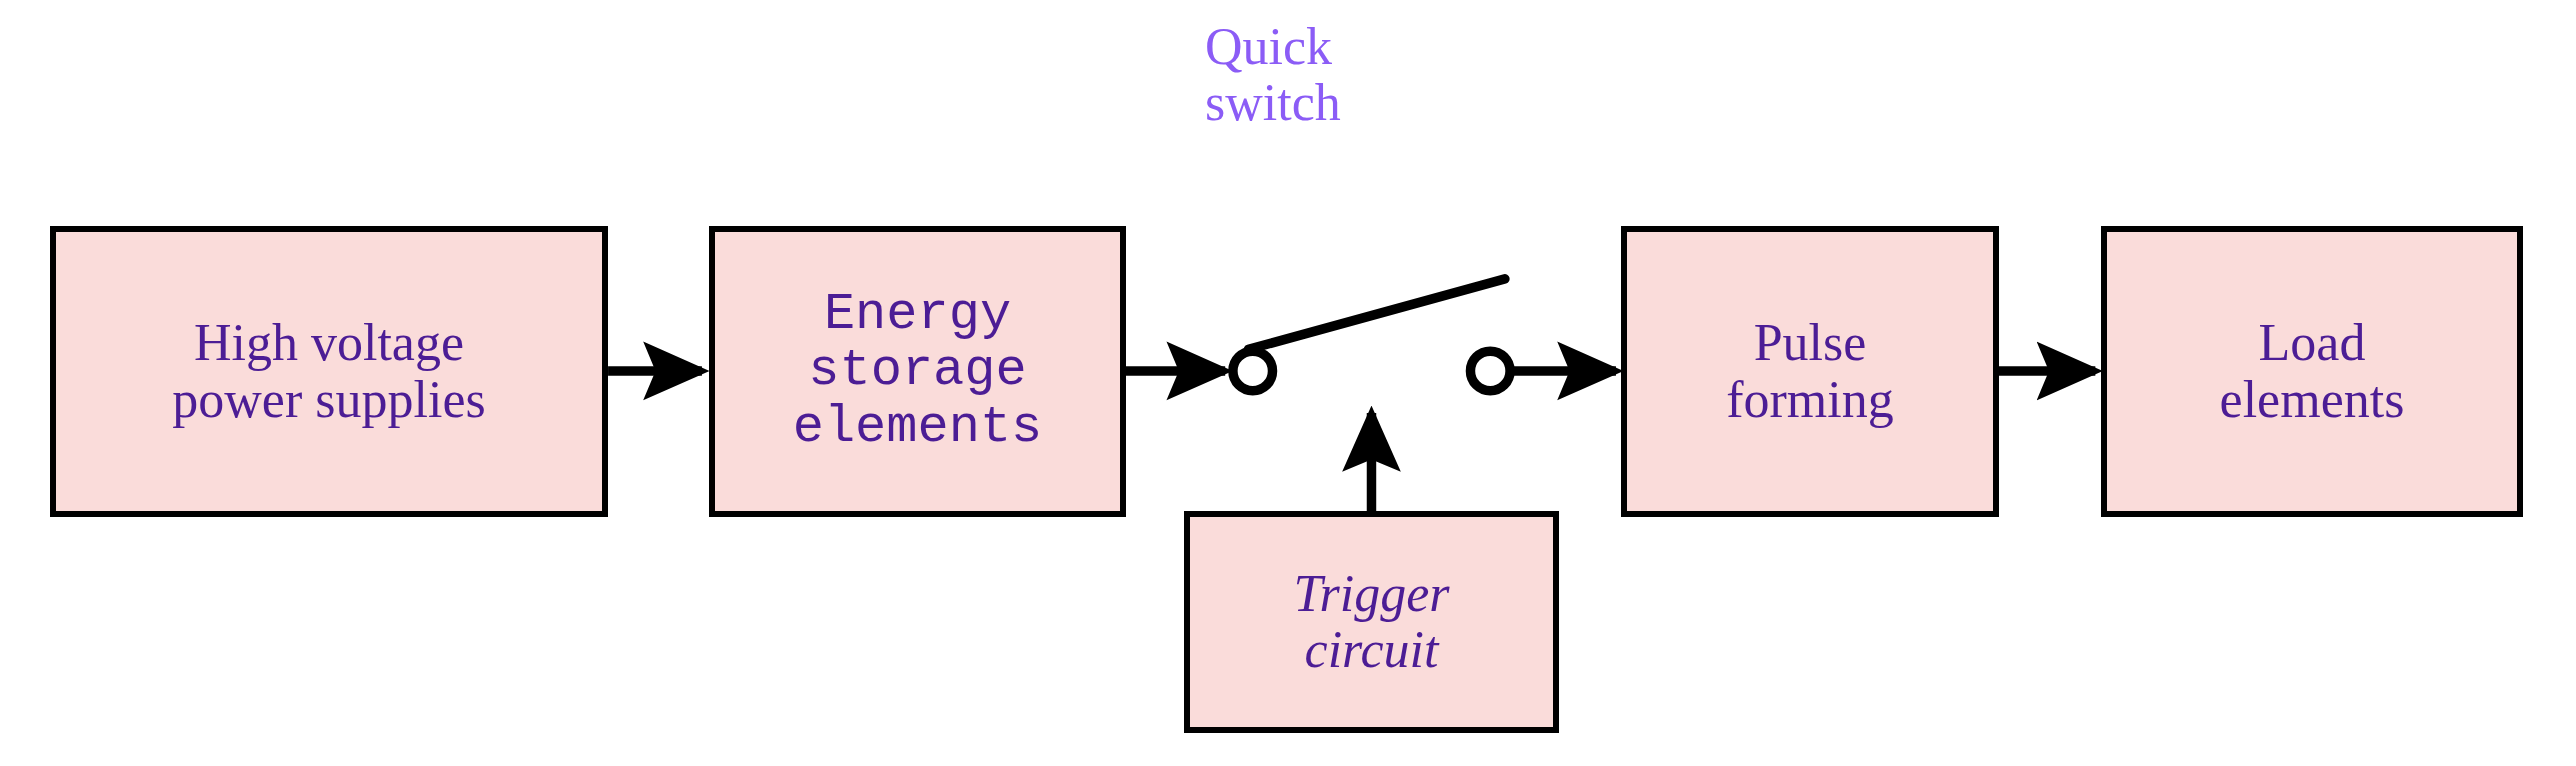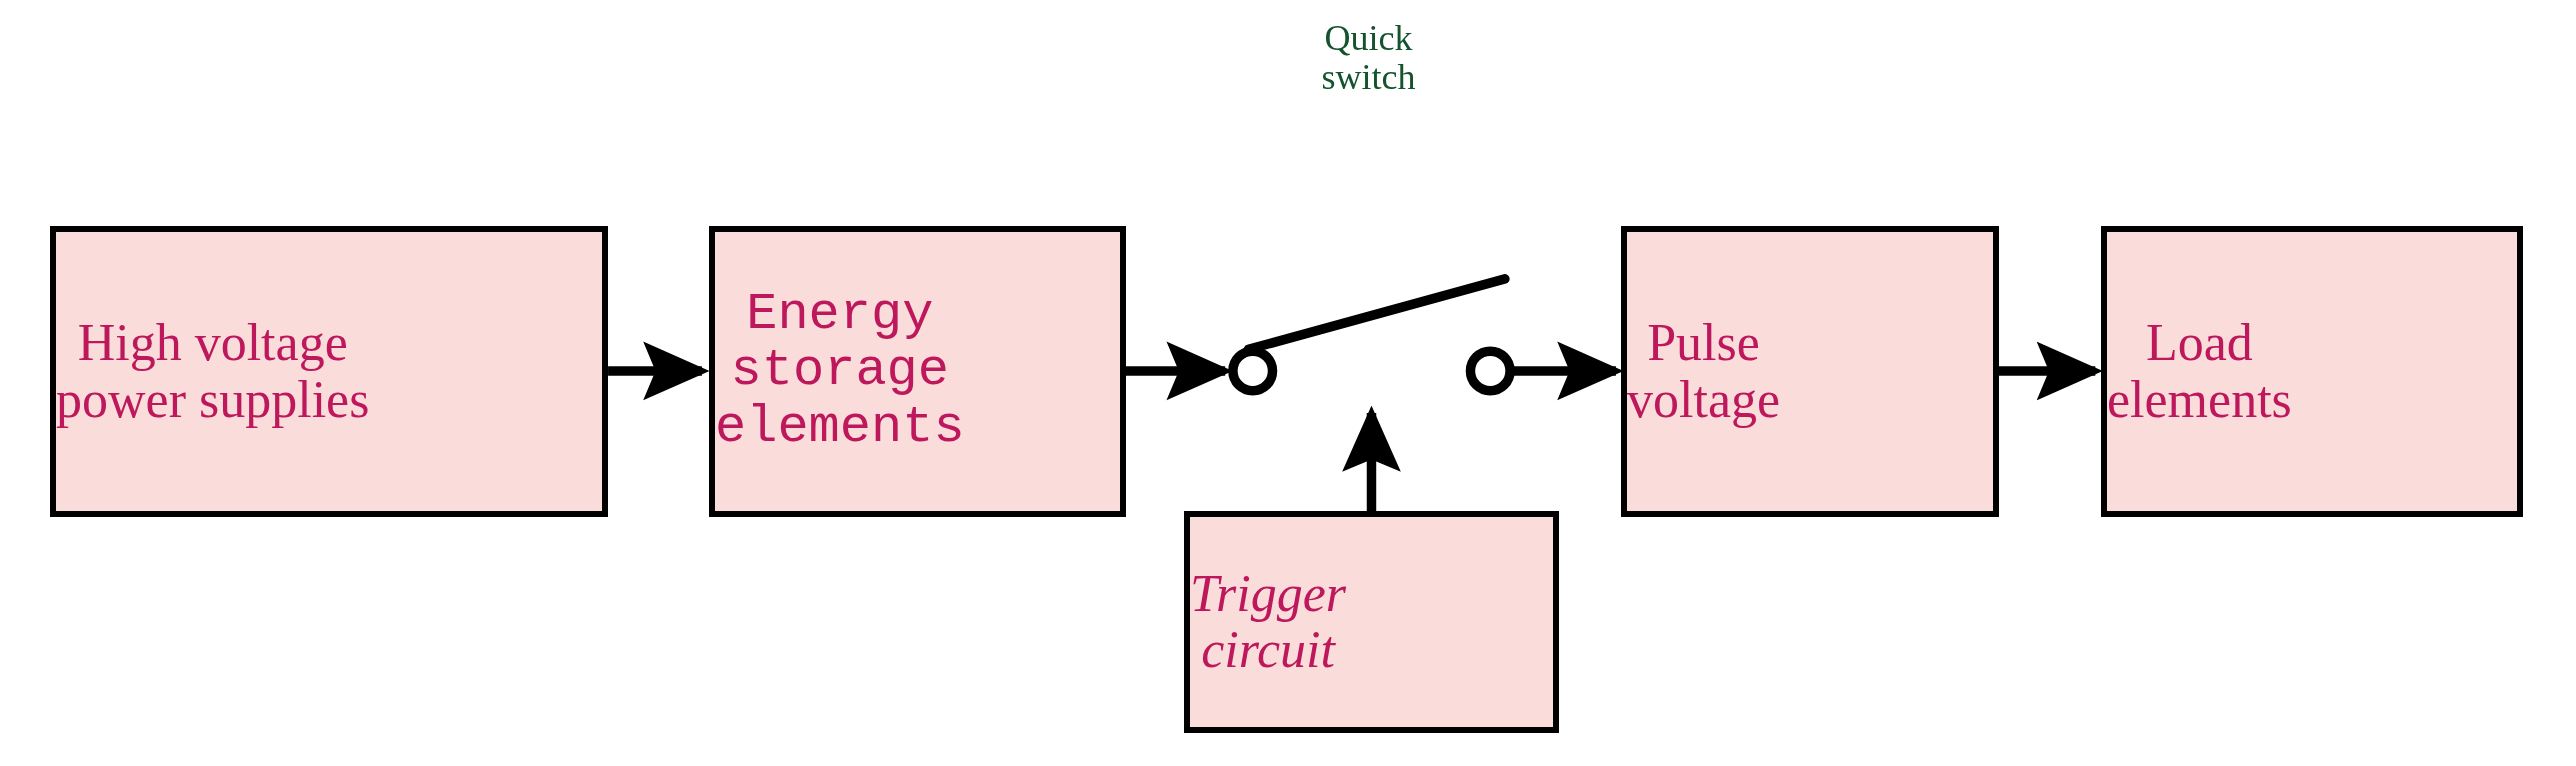--- a/index.html
+++ b/index.html
@@ -15,42 +15,43 @@
     overflow: hidden;
     font-family: "Liberation Serif", "DejaVu Serif", serif;
   }
   .block {
     position: absolute;
     box-sizing: border-box;
     background: #fadcda;
     border: 6px solid #000000;
     display: flex;
     align-items: center;
+    justify-content: center;
     text-align: center;
-    color: #be185d;
+    color: #4c1d95;
     line-height: 1.08;
     white-space: pre-line;
   }
   .block-label {
     display: block;
     white-space: pre-line;
   }
   #block-hv       { left: 50px;   top: 226px; width: 558px; height: 291px; font-size: 52px; }
   #block-energy   { left: 709px;  top: 226px; width: 417px; height: 291px; font-size: 52px; font-family: Liberation Mono, monospace; }
   #block-pulse    { left: 1621px; top: 226px; width: 378px; height: 291px; font-size: 52px; }
   #block-load     { left: 2101px; top: 226px; width: 422px; height: 291px; font-size: 52px; }
   #block-trigger  { left: 1184px; top: 511px; width: 375px; height: 222px; font-size: 52px; font-style: italic; }
 
   .free-label {
     position: absolute;
-    color: #14532d;
-    text-align: center;
+    color: #8b5cf6;
+    text-align: left;
     line-height: 1.08;
     white-space: pre-line;
-    font-size: 36px;
+    font-size: 52px;
   }
   #label-quick-switch { left: 1205px; top: 19px; width: 327px; }
 
   svg.overlay {
     position: absolute;
     left: 0;
     top: 0;
     width: 2576px;
     height: 766px;
     pointer-events: none;
@@ -101,21 +102,21 @@
   </div>
 
   <div class="block" id="block-energy">
     <span class="block-label">Energy
 storage
 elements</span>
   </div>
 
   <div class="block" id="block-pulse">
     <span class="block-label">Pulse
-voltage</span>
+forming</span>
   </div>
 
   <div class="block" id="block-load">
     <span class="block-label">Load
 elements</span>
   </div>
 
   <div class="block" id="block-trigger">
     <span class="block-label">Trigger
 circuit</span>

